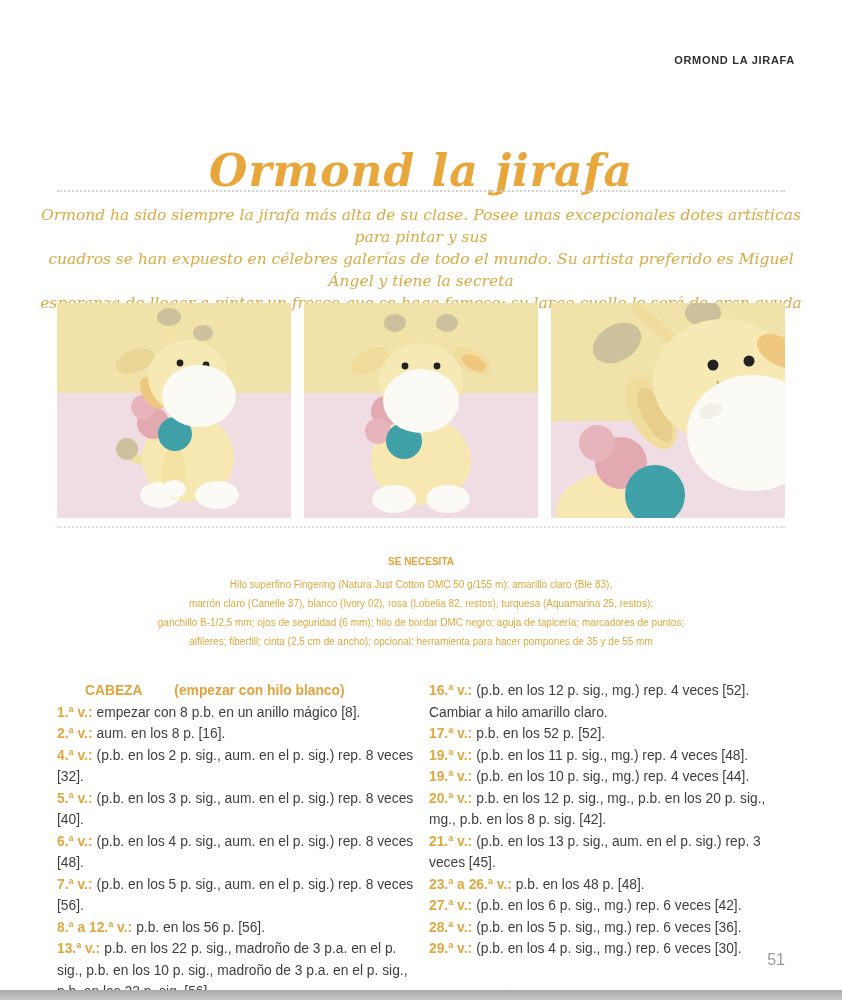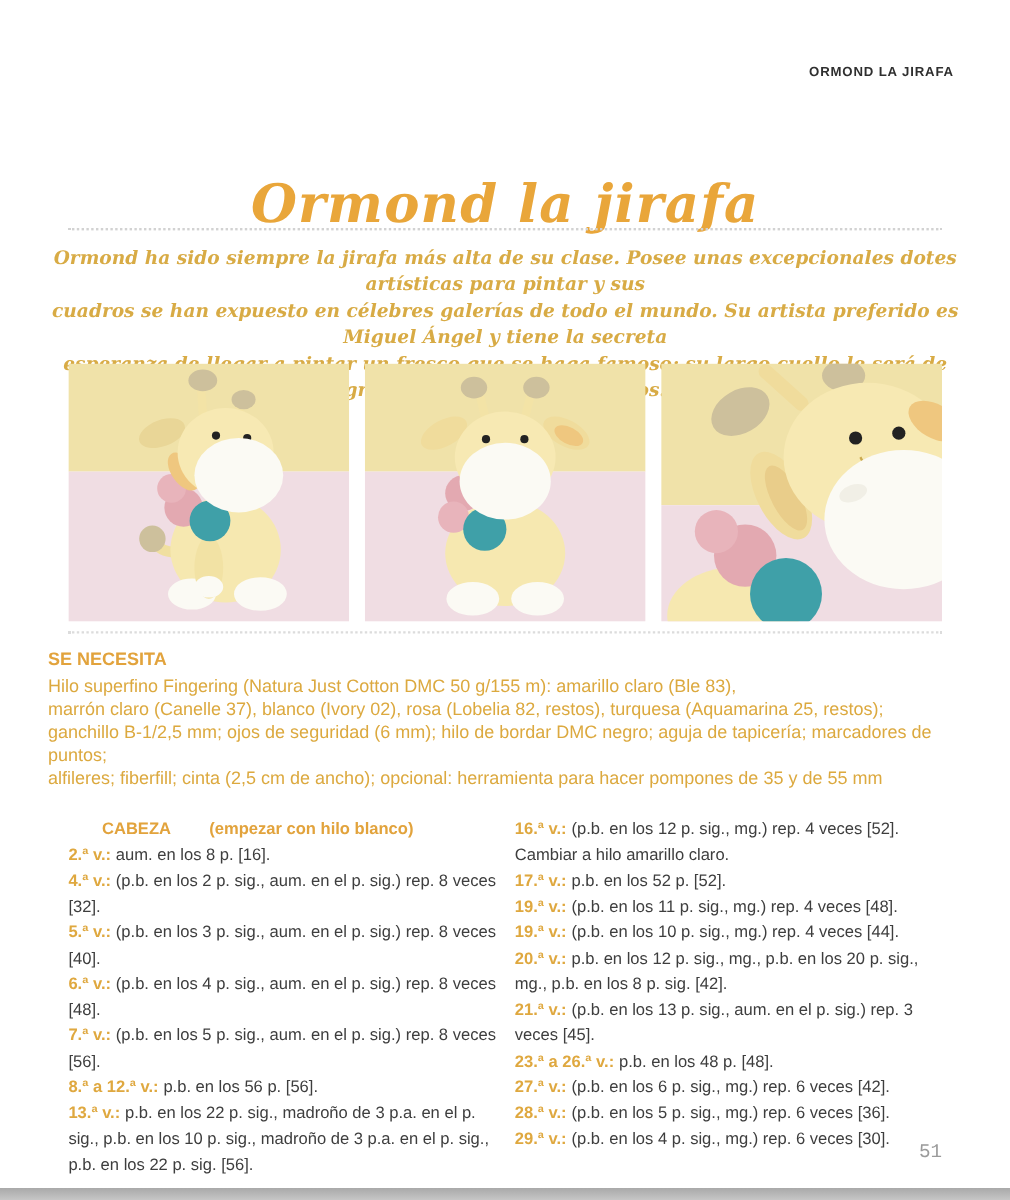--- a/index.html
+++ b/index.html
@@ -22,49 +22,49 @@
   }
 
   .dotted-sep { position:absolute; left:57px; width:728px; border-top:2px dotted #d2d2d2; height:0; }
   .sep-title  { top:190px; }
   .sep-photos { top:526px; border-top:2px dotted #dcdcdc; }
 
   
   .intro {
     position:absolute; top:204px; left:40px; width:762px; text-align:center;
     font-family:"DejaVu Serif", serif; font-style:italic;
-    color:#d8ab45; font-size:15.5px; line-height:22px;font-weight:bold;
+    color:#d8ab45; font-size:15.5px; line-height:22px;
   }
 
   
   .photos { position:absolute; top:303px; left:57px; width:728px; display:flex; gap:13px; }
   .photo { position:relative; width:234px; height:215px; overflow:hidden; flex:0 0 auto; }
   .photo .horizon-top { position:absolute; left:0; top:0; width:100%; background:#f0e2a9; }
   .photo .horizon-bottom { position:absolute; left:0; bottom:0; width:100%; background:#f0dde3; }
   .photo.h42 .horizon-top { height:42%; } .photo.h42 .horizon-bottom { height:58%; }
   .photo.h55 .horizon-top { height:55%; } .photo.h55 .horizon-bottom { height:45%; }
   .photo svg { position:absolute; left:0; top:0; }
 
   
   .materials {
-    position:absolute; top:540px; left:40px; width:762px; text-align:left;
-    color:#dca93f; font-size:15px; line-height:19px;
+    position:absolute; top:552px; left:40px; width:762px; text-align:center;
+    color:#dca93f; font-size:10px; line-height:19px;
   }
   .materials .heading { font-weight:bold; color:#e2a33c; margin-bottom:4px; }
 
   
   .instructions { position:absolute; top:680px; left:57px; width:730px; display:flex; gap:14px; }
   .col { width:358px; font-size:13.8px; line-height:21.5px; color:#3e3e3e; }
   .section-head { font-weight:bold; color:#e2a33c;margin-left:28px; }
   .instr { margin:0; }
   .instr .pre { color:#dfa83f; font-weight:bold; margin-right:4px; }
   .instr .pre:empty { margin-right:0; }
 
   
-  .page-number { position:absolute; top:951px; right:57px; font-size:16px; color:#9b9b9b;font-family:Liberation Mono, monospace; }
+  .page-number { position:absolute; top:951px; right:57px; font-size:16px; color:#9b9b9b; }
   .bottom-strip {
     position:absolute; bottom:0; left:0; width:100%; height:10px;
     background:linear-gradient(#a9a9a9, #c6c6c6);
   }
 </style>
 </head>
 <body>
 
 <div class="page">
 
@@ -197,20 +197,21 @@
         <div class="mat-line">ganchillo B-1/2,5 mm; ojos de seguridad (6 mm); hilo de bordar DMC negro; aguja de tapicería; marcadores de puntos;</div>
         <div class="mat-line">alfileres; fiberfill; cinta (2,5 cm de ancho); opcional: herramienta para hacer pompones de 35 y de 55 mm</div>
       </div>
   </div>
 
   <div class="instructions">
     <div class="col">
       <p class="instr section-line"><span class="section-head">CABEZA</span> <span class="section-head note">(empezar con hilo blanco)</span></p>
       <div>
 
+          <p class="instr"><span class="pre">1.ª v.:</span><span>empezar con 8 p.b. en un anillo mágico [8].</span></p>
 
           <p class="instr"><span class="pre">2.ª v.:</span><span>aum. en los 8 p. [16].</span></p>
 
 
           <p class="instr"><span class="pre">4.ª v.:</span><span>(p.b. en los 2 p. sig., aum. en el p. sig.) rep. 8 veces [32].</span></p>
 
           <p class="instr"><span class="pre">5.ª v.:</span><span>(p.b. en los 3 p. sig., aum. en el p. sig.) rep. 8 veces [40].</span></p>
 
           <p class="instr"><span class="pre">6.ª v.:</span><span>(p.b. en los 4 p. sig., aum. en el p. sig.) rep. 8 veces [48].</span></p>
 

